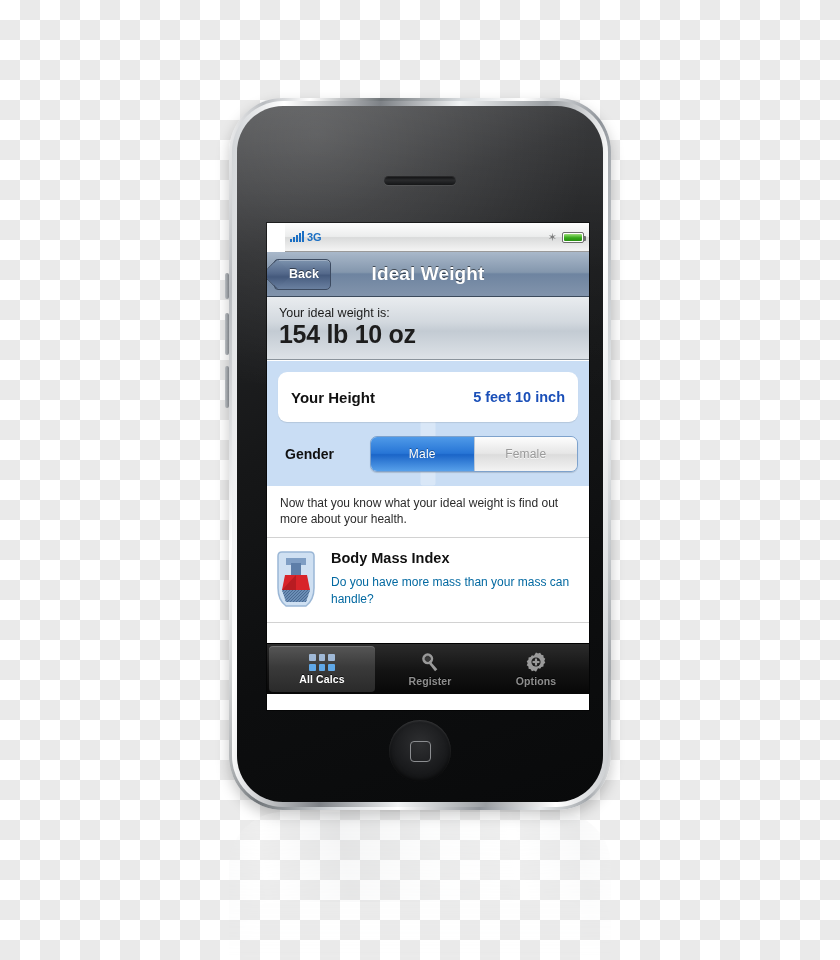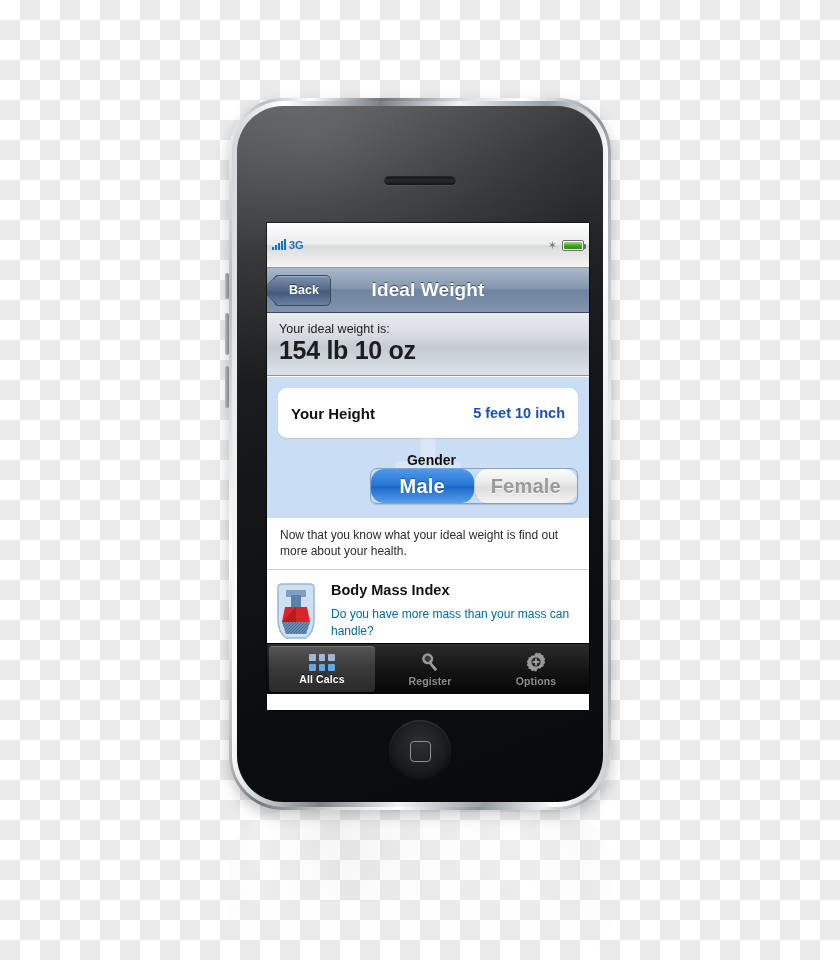--- a/index.html
+++ b/index.html
@@ -73,24 +73,25 @@
   
   .screen{
     position:absolute;left:30px;top:117px;width:322px;height:487px;
     background:#ffffff;overflow:hidden;
     box-shadow:0 0 0 1px rgba(0,0,0,0.55);
   }
 
   
   .statusbar{
     height:20px;display:flex;align-items:center;
-    padding:12px 5px;
+    padding:4px 5px;
     background:linear-gradient(180deg,#fdfdfd 0%,#eceded 48%,#dadbdb 52%,#f4f4f4 100%);
     border-bottom:1px solid #9a9a9a;
     position:relative;
+    margin-left:18px;
   }
   .sb-left{display:flex;align-items:center;gap:3px;}
   .sig{display:flex;align-items:flex-end;gap:1px;height:10px;}
   .sig i{width:2px;background:#1a6fc4;border-radius:0;display:block;}
   .sig i:nth-child(1){height:3px;}
   .sig i:nth-child(2){height:5px;}
   .sig i:nth-child(3){height:7px;}
   .sig i:nth-child(4){height:9px;}
   .sig i:nth-child(5){height:11px;}
   .carrier{font-size:11px;font-weight:bold;color:#1a6fc4;letter-spacing:-0.2px;}
@@ -151,31 +152,31 @@
   }
   .row-card{
     background:#ffffff;border-radius:9px;
     height:38px;display:flex;align-items:center;justify-content:space-between;
     padding:6px 13px;box-shadow:0 1px 1px rgba(0,0,0,0.10);
     position:relative;z-index:2;
   }
   .row-label{font-size:15px;font-weight:bold;color:#111;}
   .row-value{font-size:14.5px;font-weight:bold;color:#1a4fb8;}
 
-  .gender-row{display:flex;align-items:center;margin-top:14px;position:relative;z-index:2;flex-direction:column;}
+  .gender-row{display:flex;align-items:center;margin-top:14px;position:relative;z-index:2;}
   .gender-label{font-size:14px;font-weight:bold;color:#101010;padding-left:7px;}
   .seg{
     margin-left:auto;display:flex;height:34px;width:206px;
     border-radius:7px;overflow:hidden;
     border:1px solid #7ea2cc;
     box-shadow:0 1px 1px rgba(0,0,0,0.15);
   }
   .seg div{
     flex:1;display:flex;align-items:center;justify-content:center;
-    font-size:20px;font-weight:bold;letter-spacing:0.2px;border-radius:13px;
+    font-size:12px;font-weight:normal;letter-spacing:0.2px;
   }
   .seg .on{
     color:#ffffff;text-shadow:0 -1px 0 rgba(0,0,0,0.35);
     background:linear-gradient(180deg,#4f9ae8 0%,#2775d6 48%,#1b65c8 52%,#57a0ea 100%);
   }
   .seg .off{
     color:#9a9a9a;text-shadow:0 1px 0 rgba(255,255,255,0.8);
     background:linear-gradient(180deg,#fdfdfd 0%,#e6e6e6 48%,#dcdcdc 52%,#f3f3f3 100%);
     border-left:1px solid #b9c6d6;
   }

